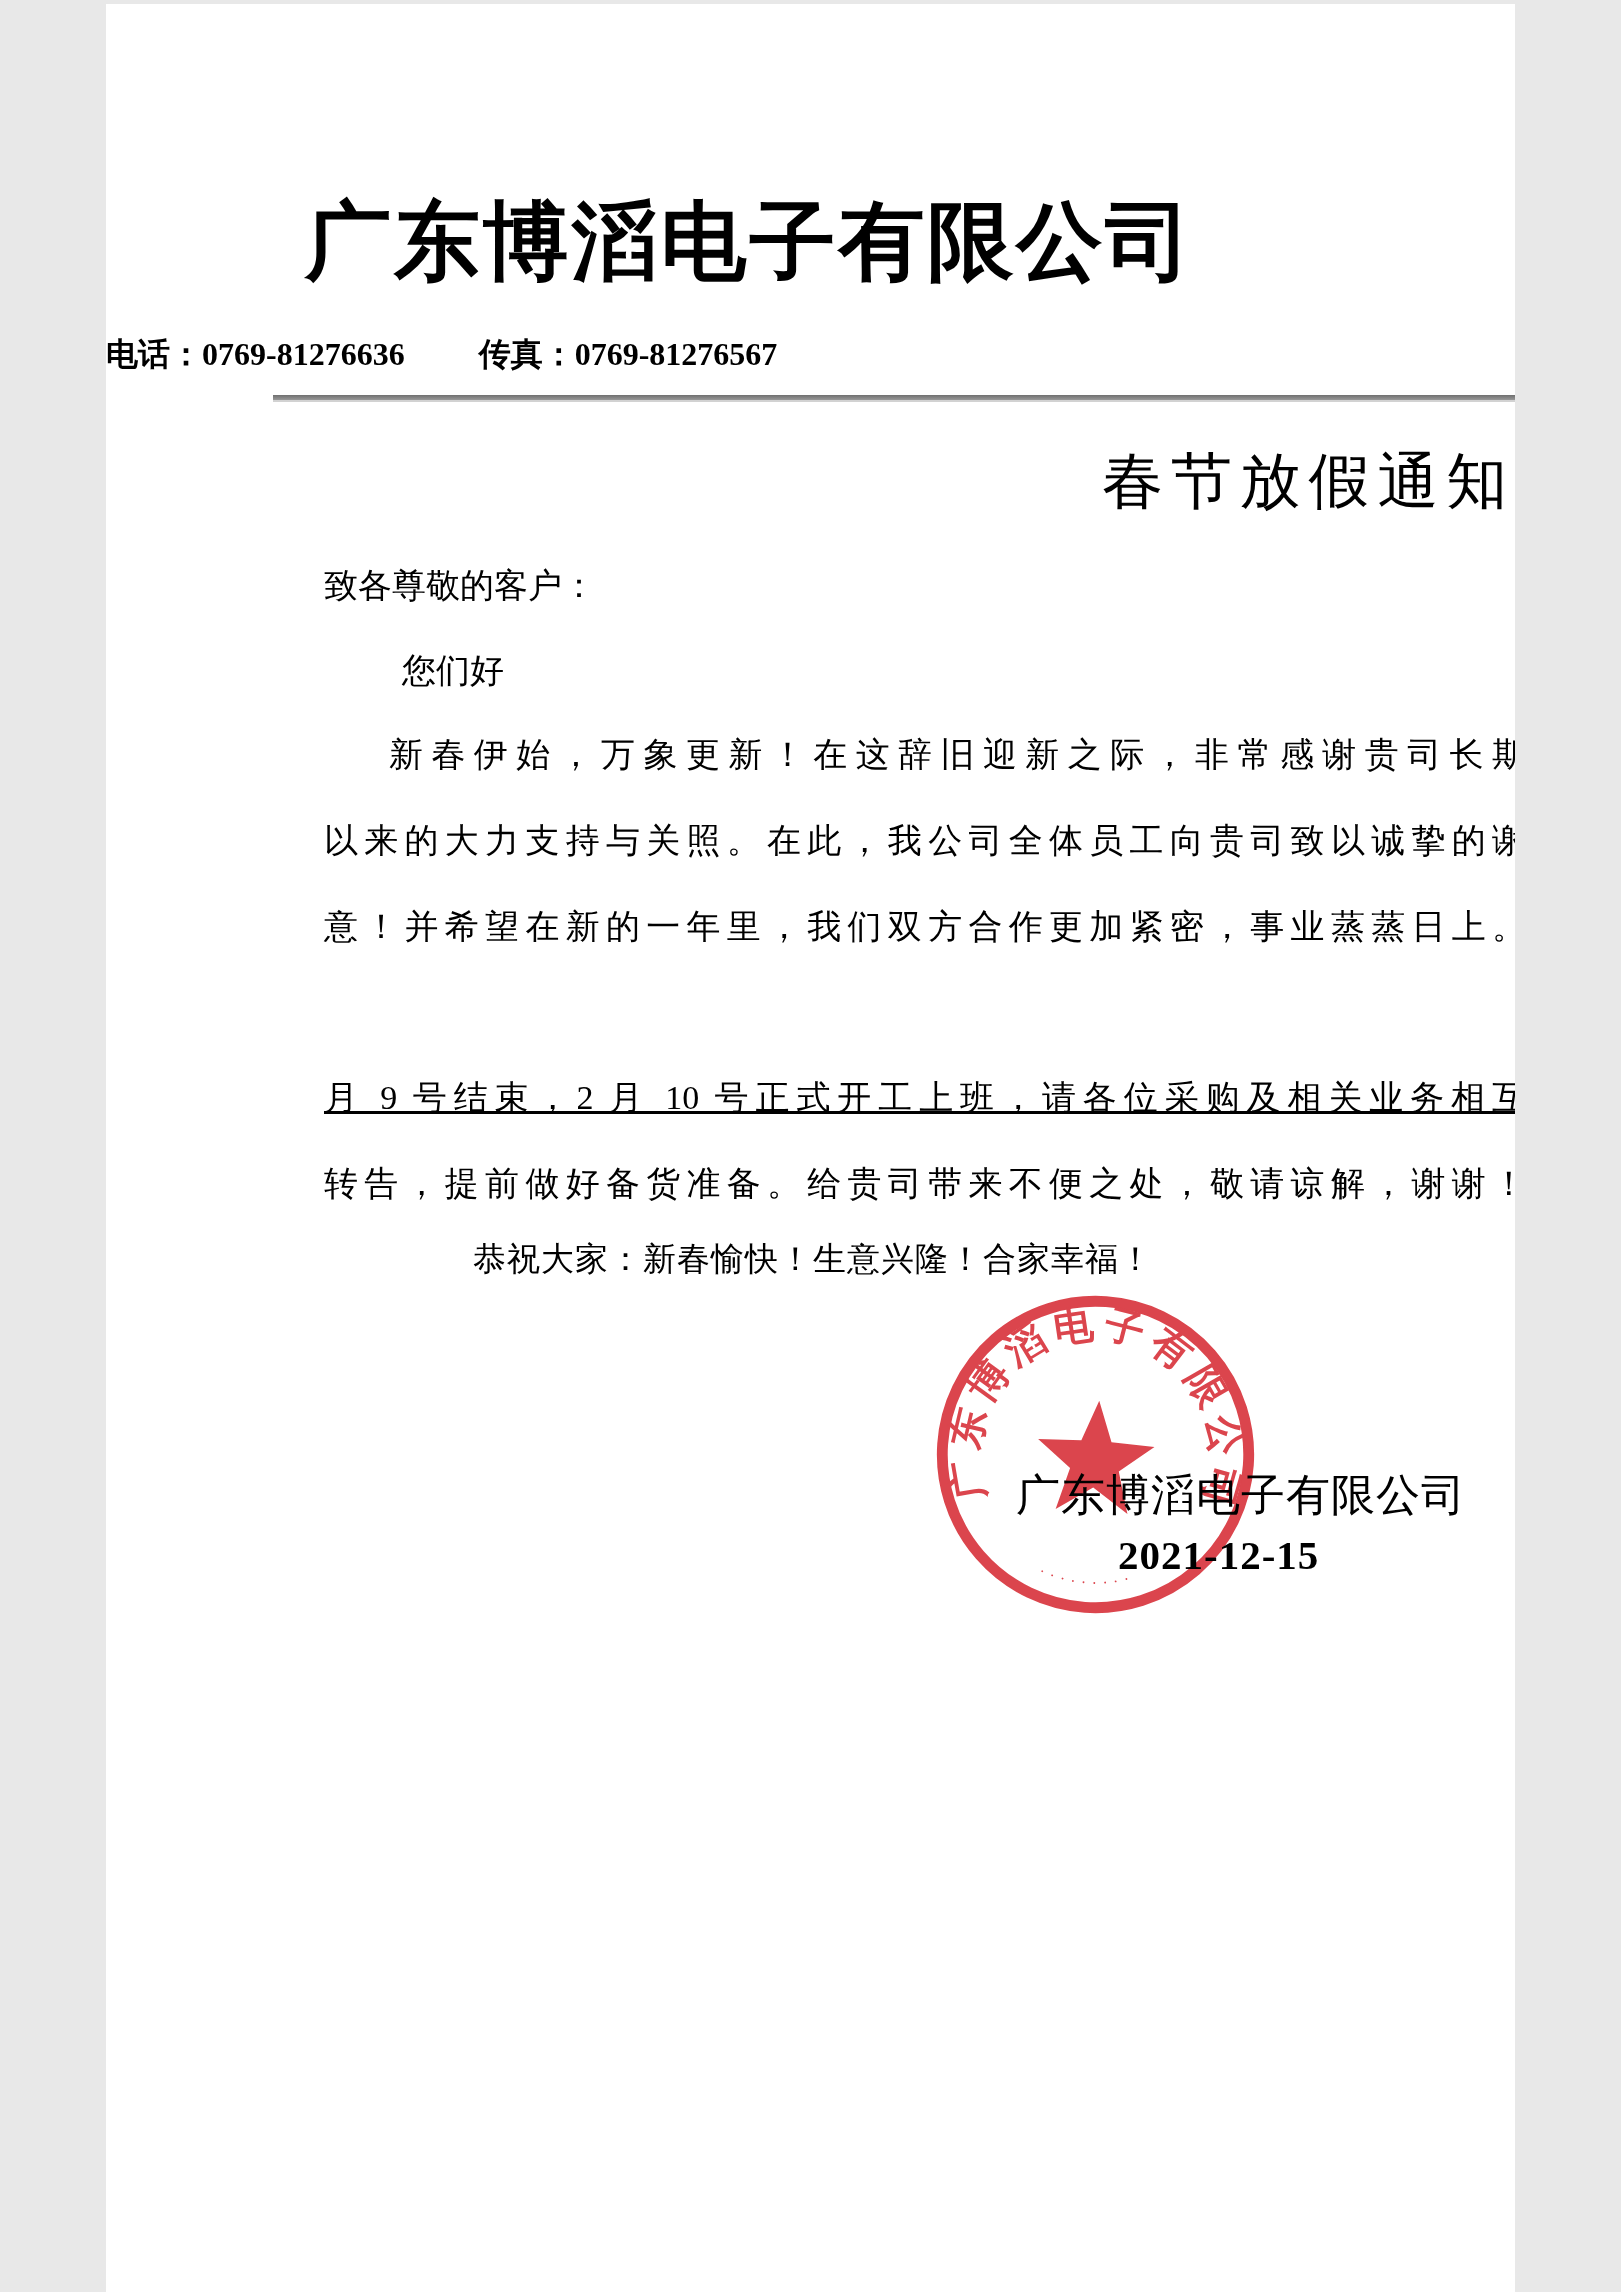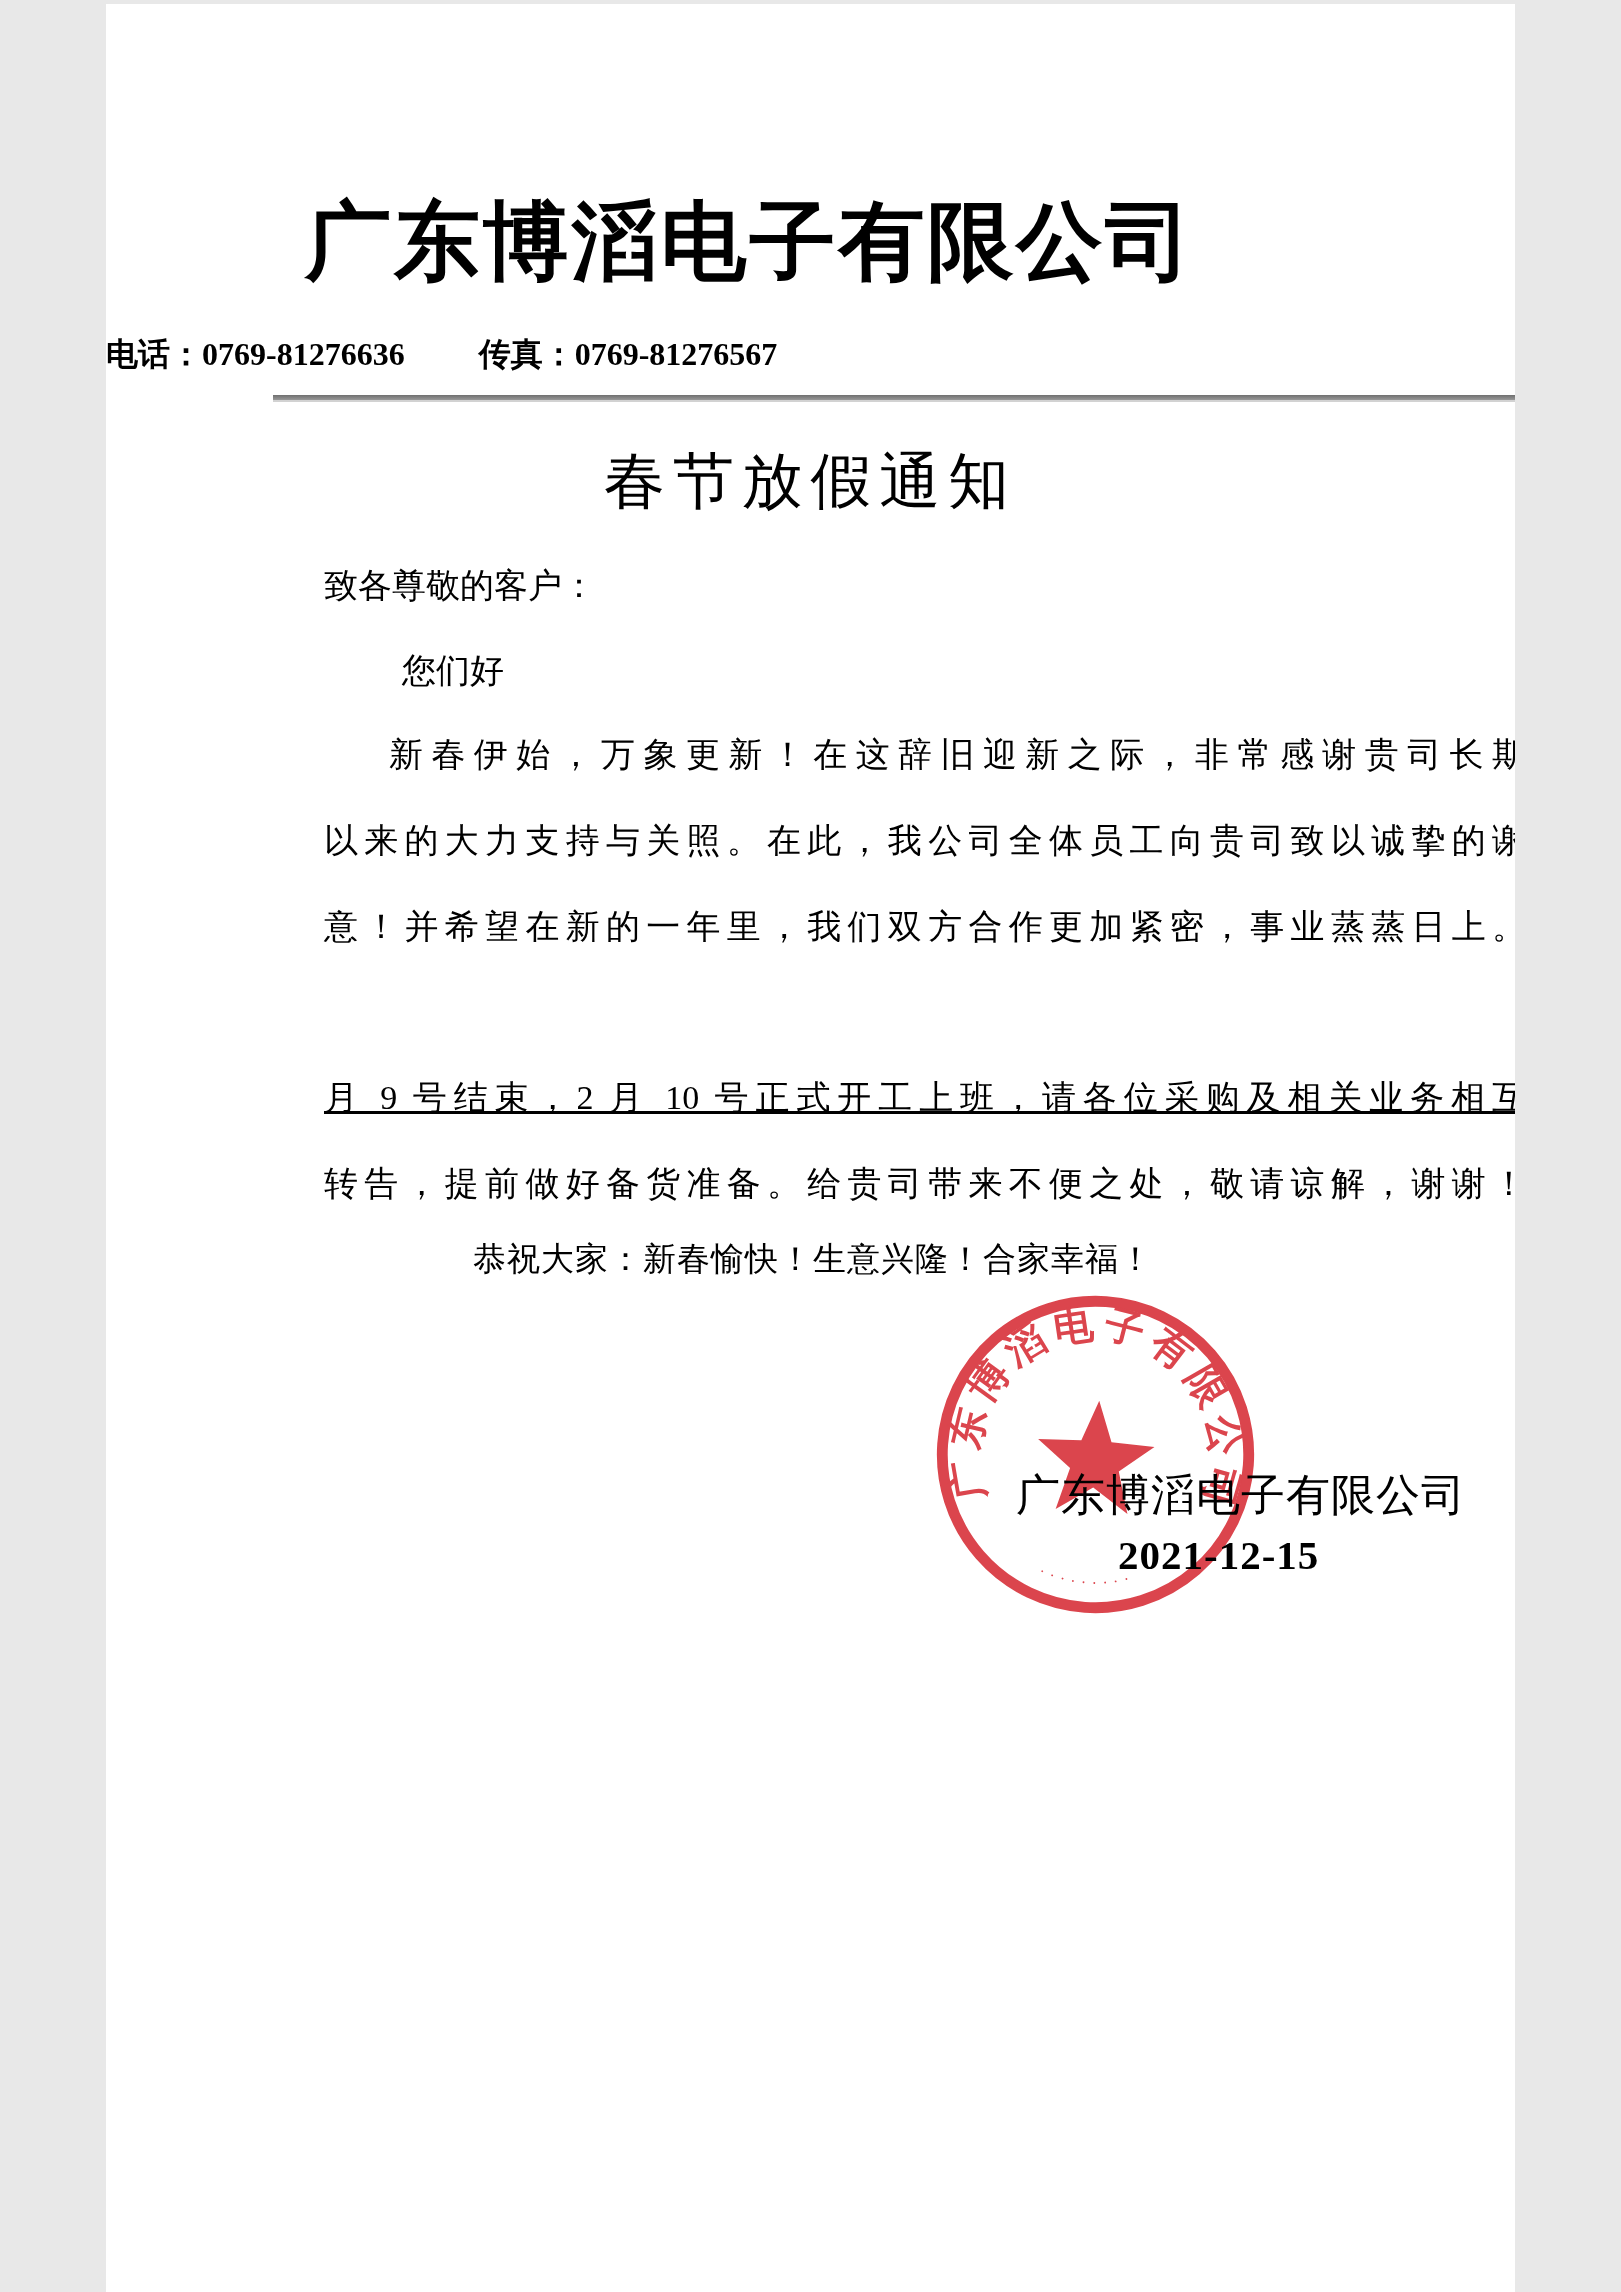--- a/index.html
+++ b/index.html
@@ -28,21 +28,21 @@
   }
   .contact-fax { margin-left:74px; }
   .header-rule {
     position:absolute; top:391px; left:167px; width:1288px;
     height:4.9px;
     background:linear-gradient(#6f6f6f,#989898);
     border-bottom:2px solid #d2d2d2;
   }
   .notice-title {
     position:absolute; top:437px; left:0; right:0;
-    text-align:center;
+    text-align:right;
     font-size:61px;
     letter-spacing:7.8px;
     white-space:nowrap;
   }
   .salutation {
     position:absolute; top:559px; left:218px;
     font-size:34px;
   }
   .greeting {
     position:absolute; top:644px; left:296px;

